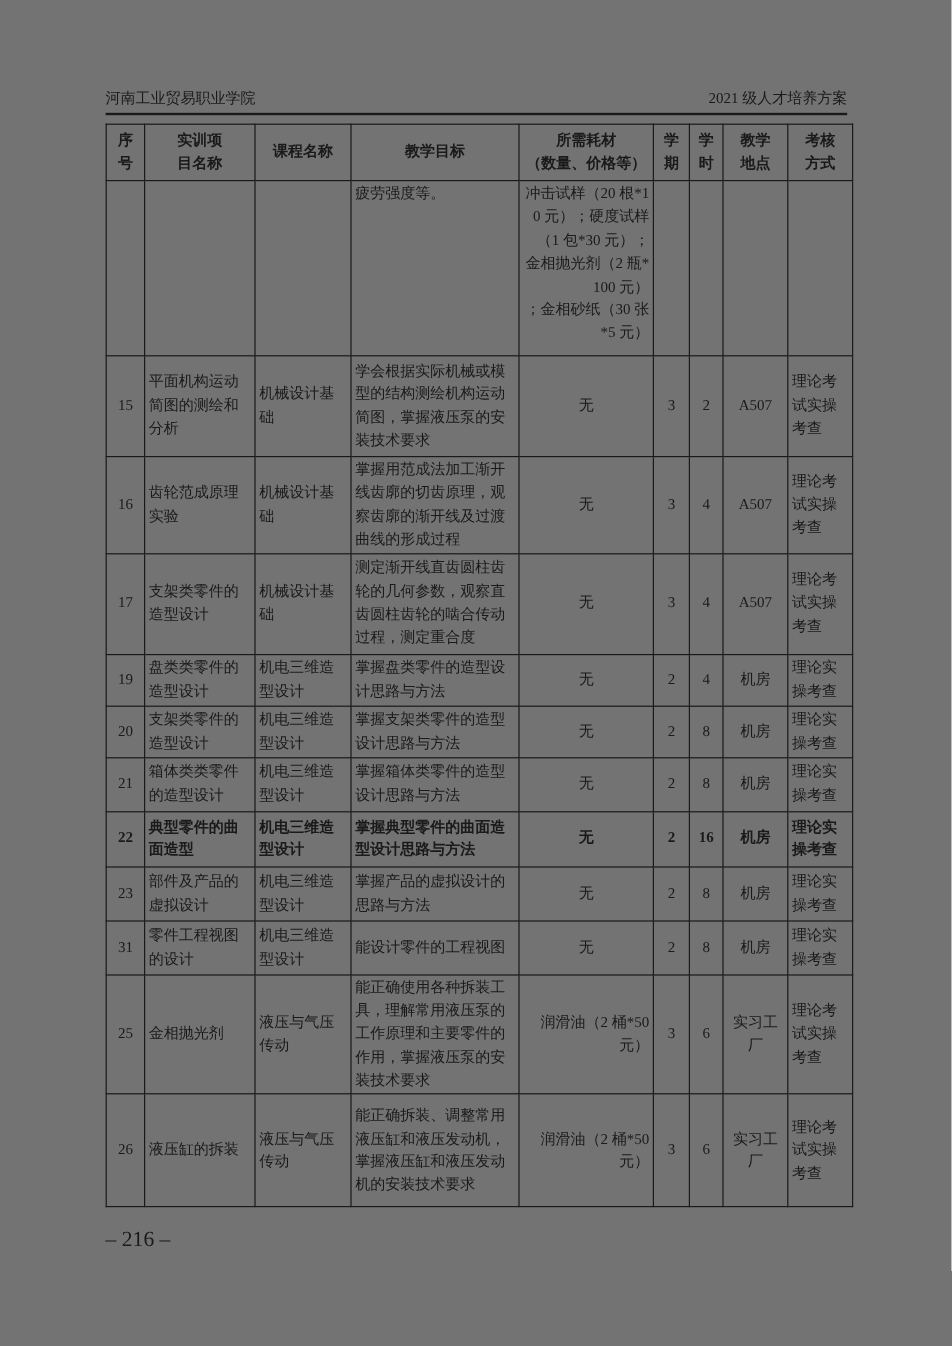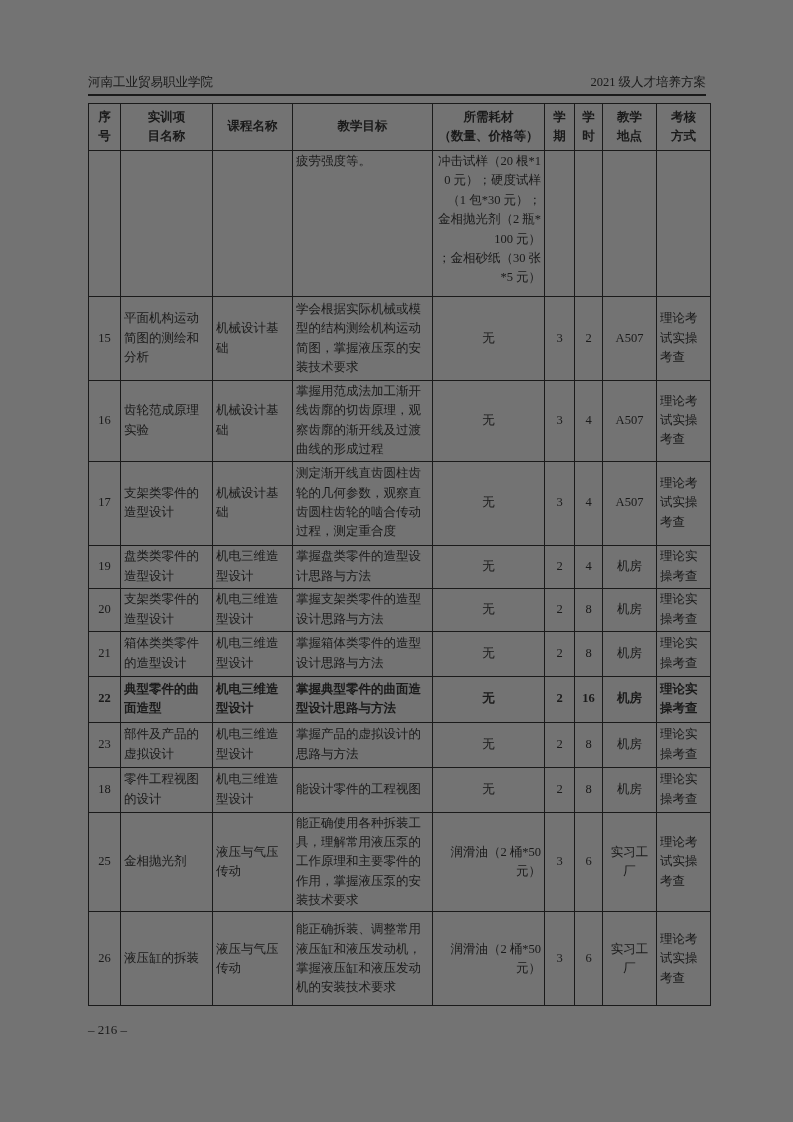--- a/index.html
+++ b/index.html
@@ -60,21 +60,21 @@
   tbody tr:nth-child(6)  { height: 43px; }
   tbody tr:nth-child(7)  { height: 45px; }
   tbody tr:nth-child(8)  { height: 46px; font-weight: bold; }
   tbody tr:nth-child(9)  { height: 45px; }
   tbody tr:nth-child(10) { height: 45px; }
   tbody tr:nth-child(11) { height: 45px; }
   tbody tr:nth-child(12) { height: 94px; }
   tbody tr:nth-child(13) { height: 72px; }
   .doc-footer {
     margin-top: 16px;
-    font-size: 13px;
+    font-size: 18px;
   }
 </style>
 </head>
 <body>
 
 <div class="page">
 
   <div class="doc-header">
     <span>河南工业贸易职业学院</span>
     <span>2021 级人才培养方案</span>
@@ -208,21 +208,21 @@
       <td class="c-proj">部件及产品的虚拟设计</td>
       <td class="c-course">机电三维造型设计</td>
       <td class="c-obj">掌握产品的虚拟设计的思路与方法</td>
       <td class="c-mat center">无</td>
       <td class="c-sem">2</td>
       <td class="c-hrs">8</td>
       <td class="c-loc">机房</td>
       <td class="c-ass">理论实操考查</td>
     </tr>
         <tr>
-      <td class="c-seq">18</td>
+      <td class="c-seq">31</td>
       <td class="c-proj">零件工程视图的设计</td>
       <td class="c-course">机电三维造型设计</td>
       <td class="c-obj">能设计零件的工程视图</td>
       <td class="c-mat center">无</td>
       <td class="c-sem">2</td>
       <td class="c-hrs">8</td>
       <td class="c-loc">机房</td>
       <td class="c-ass">理论实操考查</td>
     </tr>
         <tr>

